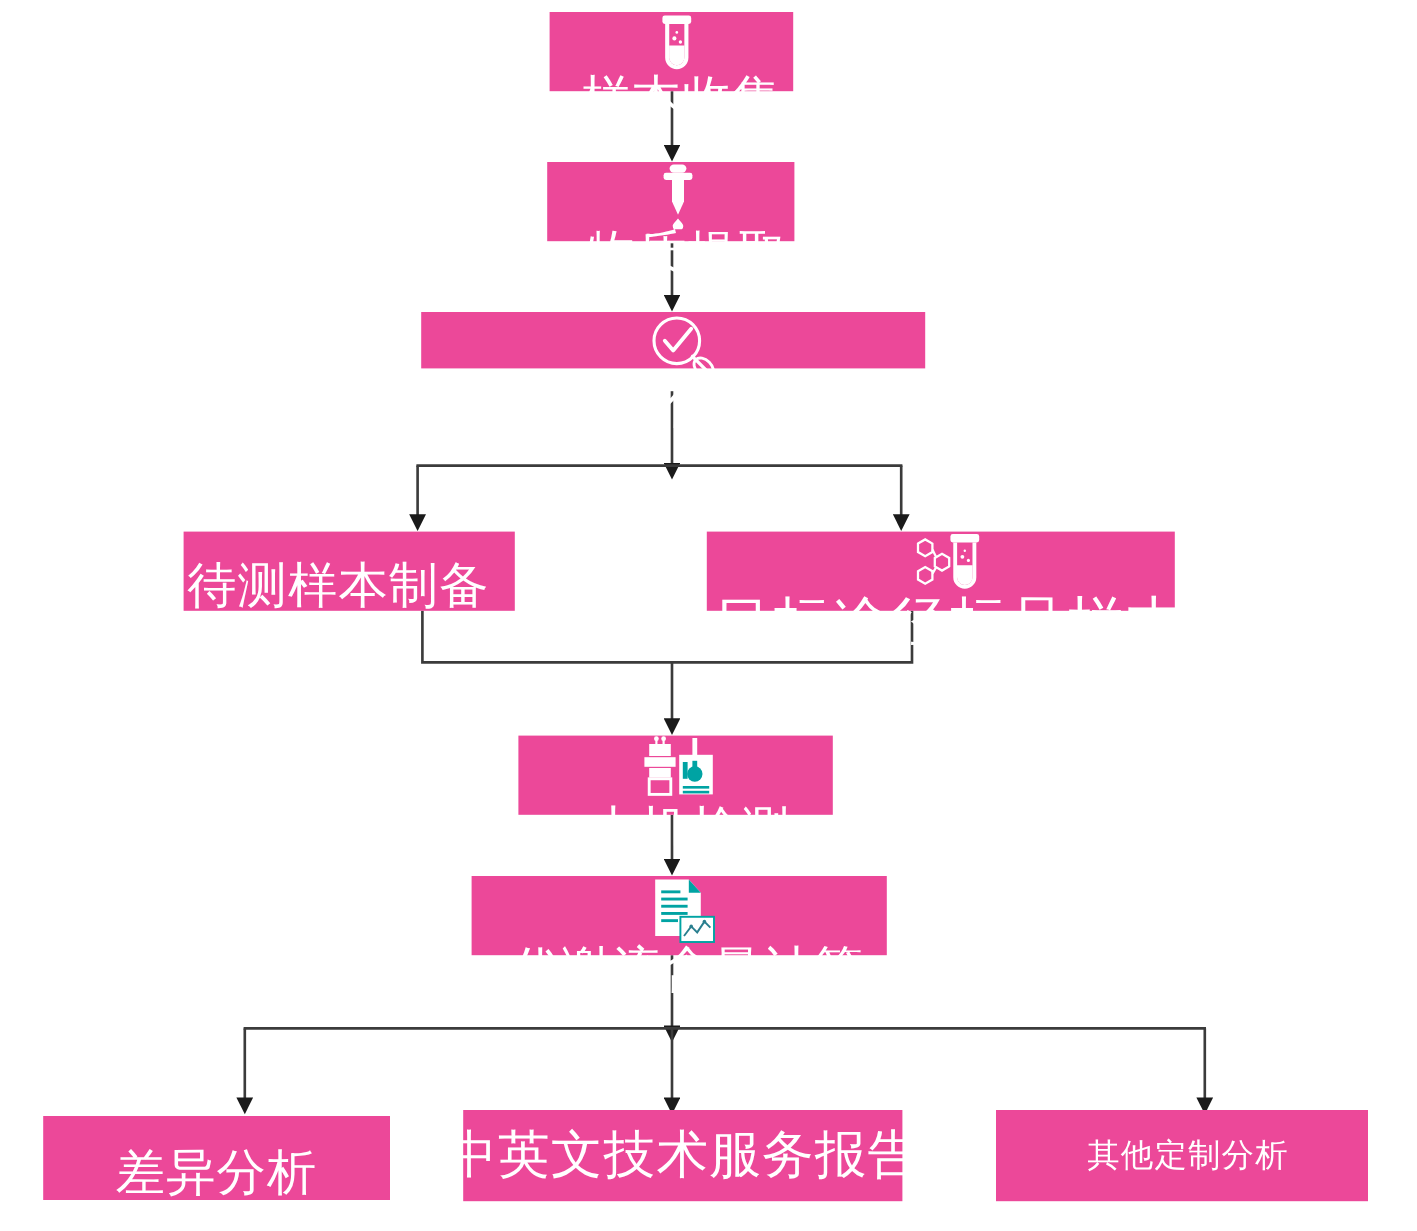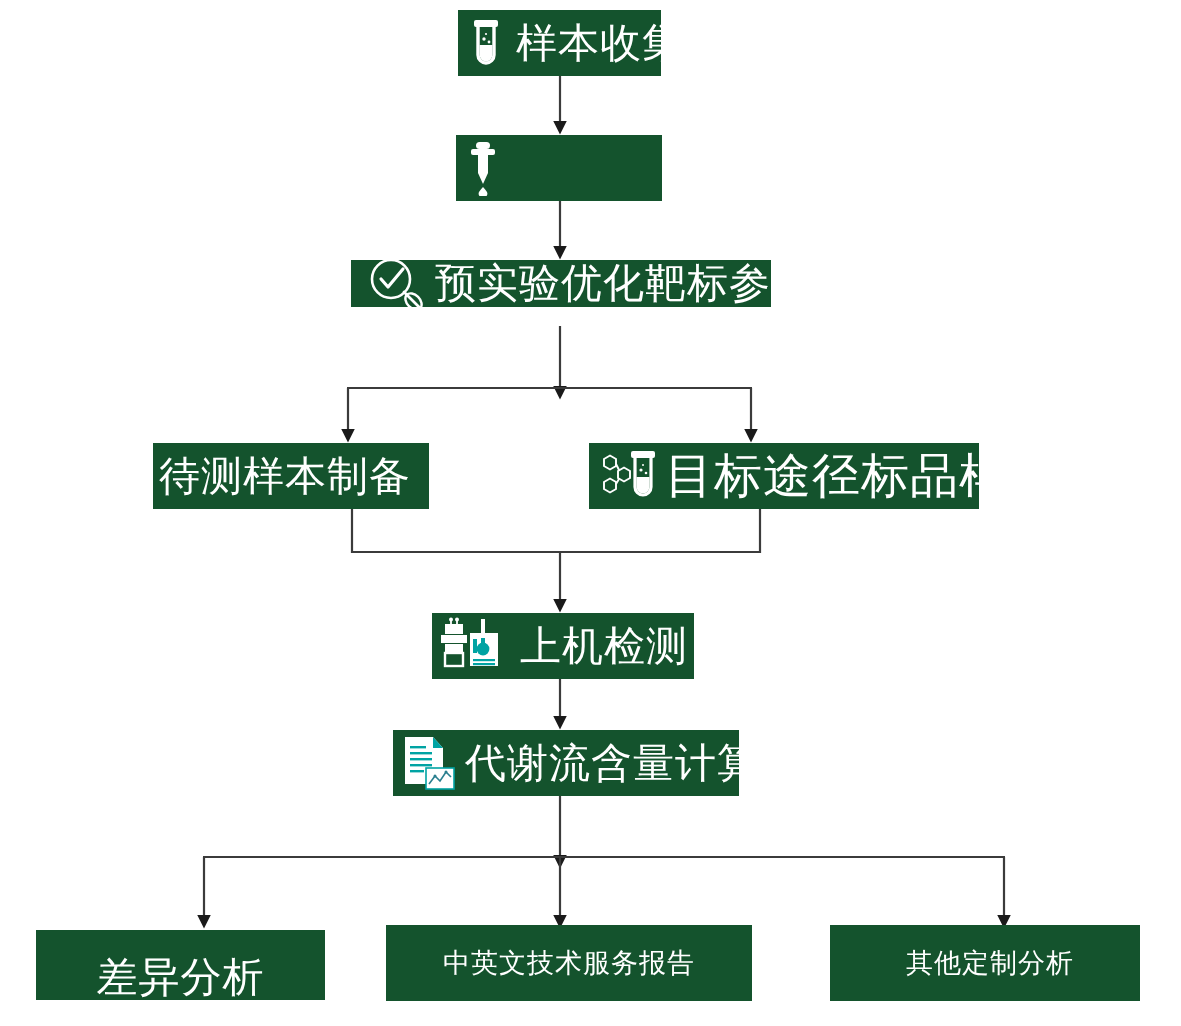--- a/index.html
+++ b/index.html
@@ -24,23 +24,23 @@
   .connectors {
     position: absolute;
     left: 0;
     top: 0;
     width: 1181px;
     height: 1026px;
     pointer-events: none;
   }
   .node {
     position: absolute;
-    background: #14532d;
+    background: #ec4899;
     display: flex;
-    flex-direction: row;
+    flex-direction: column;
     align-items: center;
     box-sizing: border-box;
   }
   .node .icon {
     flex: 0 0 auto;
     display: flex;
     align-items: center;
     justify-content: center;
   }
   .node .label {
@@ -70,21 +70,21 @@
   #node-instrument-detection{ left: 432px; top: 613px; width: 262px; height: 66px; padding-left: 6px; }
   #node-instrument-detection .label { font-size: 41px; margin-left: 18px; }
 
   #node-flux-calculation    { left: 393px; top: 730px; width: 346px; height: 66px; padding-left: 6px; }
   #node-flux-calculation .label { font-size: 41px; margin-left: 8px; }
 
   #node-differential        { left: 36px;  top: 930px; width: 289px; height: 70px; justify-content: center; }
   #node-differential .label { font-size: 41px; margin-top: 24px; }
 
   #node-report              { left: 386px; top: 925px; width: 366px; height: 76px; justify-content: center; }
-  #node-report .label { font-size: 27px; }
+  #node-report .label { font-size: 43px; }
 
   #node-custom-analysis     { left: 830px; top: 925px; width: 310px; height: 76px; justify-content: center; }
   #node-custom-analysis .label { font-size: 27px; margin-left: 10px; }
 </style>
 </head>
 <body>
 
 <div id="canvas">
 
   <svg class="connectors" viewBox="0 0 1181 1026">
@@ -134,20 +134,21 @@
 
   <div class="node" id="node-substance-extraction">
     <span class="icon">
       <svg width="30" height="56" viewBox="0 0 30 56">
         <rect x="8" y="2" width="14" height="7" rx="3.5" fill="#ffffff"></rect>
         <rect x="3" y="9" width="24" height="6" rx="2" fill="#ffffff"></rect>
         <path d="M10,15 L20,15 L20,33 L15,44 L10,33 z" fill="#ffffff"></path>
         <path d="M15,48 c-3,3.4 -4.4,5 -4.4,6.4 a4.4,4.4 0 0 0 8.8,0 c0,-1.4 -1.4,-3 -4.4,-6.4 z" fill="#ffffff" transform="translate(0,-1)"></path>
       </svg>
     </span>
+    <span class="label">物质提取</span>
   </div>
 
   <div class="node" id="node-pre-experiment">
     <span class="icon">
       <svg width="58" height="58" viewBox="0 0 58 58">
         <circle cx="24" cy="24" r="19" fill="none" stroke="#ffffff" stroke-width="2.6"></circle>
         <path d="M14,24 L21,32 L36,14" fill="none" stroke="#ffffff" stroke-width="3.2" stroke-linecap="round" stroke-linejoin="round"></path>
         <line x1="37" y1="37" x2="52" y2="52" stroke="#ffffff" stroke-width="2.8" stroke-linecap="round"></line>
         <ellipse cx="46.5" cy="46.5" rx="6.5" ry="9.5" fill="none" stroke="#ffffff" stroke-width="2.4" transform="rotate(-45 46.5 46.5)"></ellipse>
       </svg>

